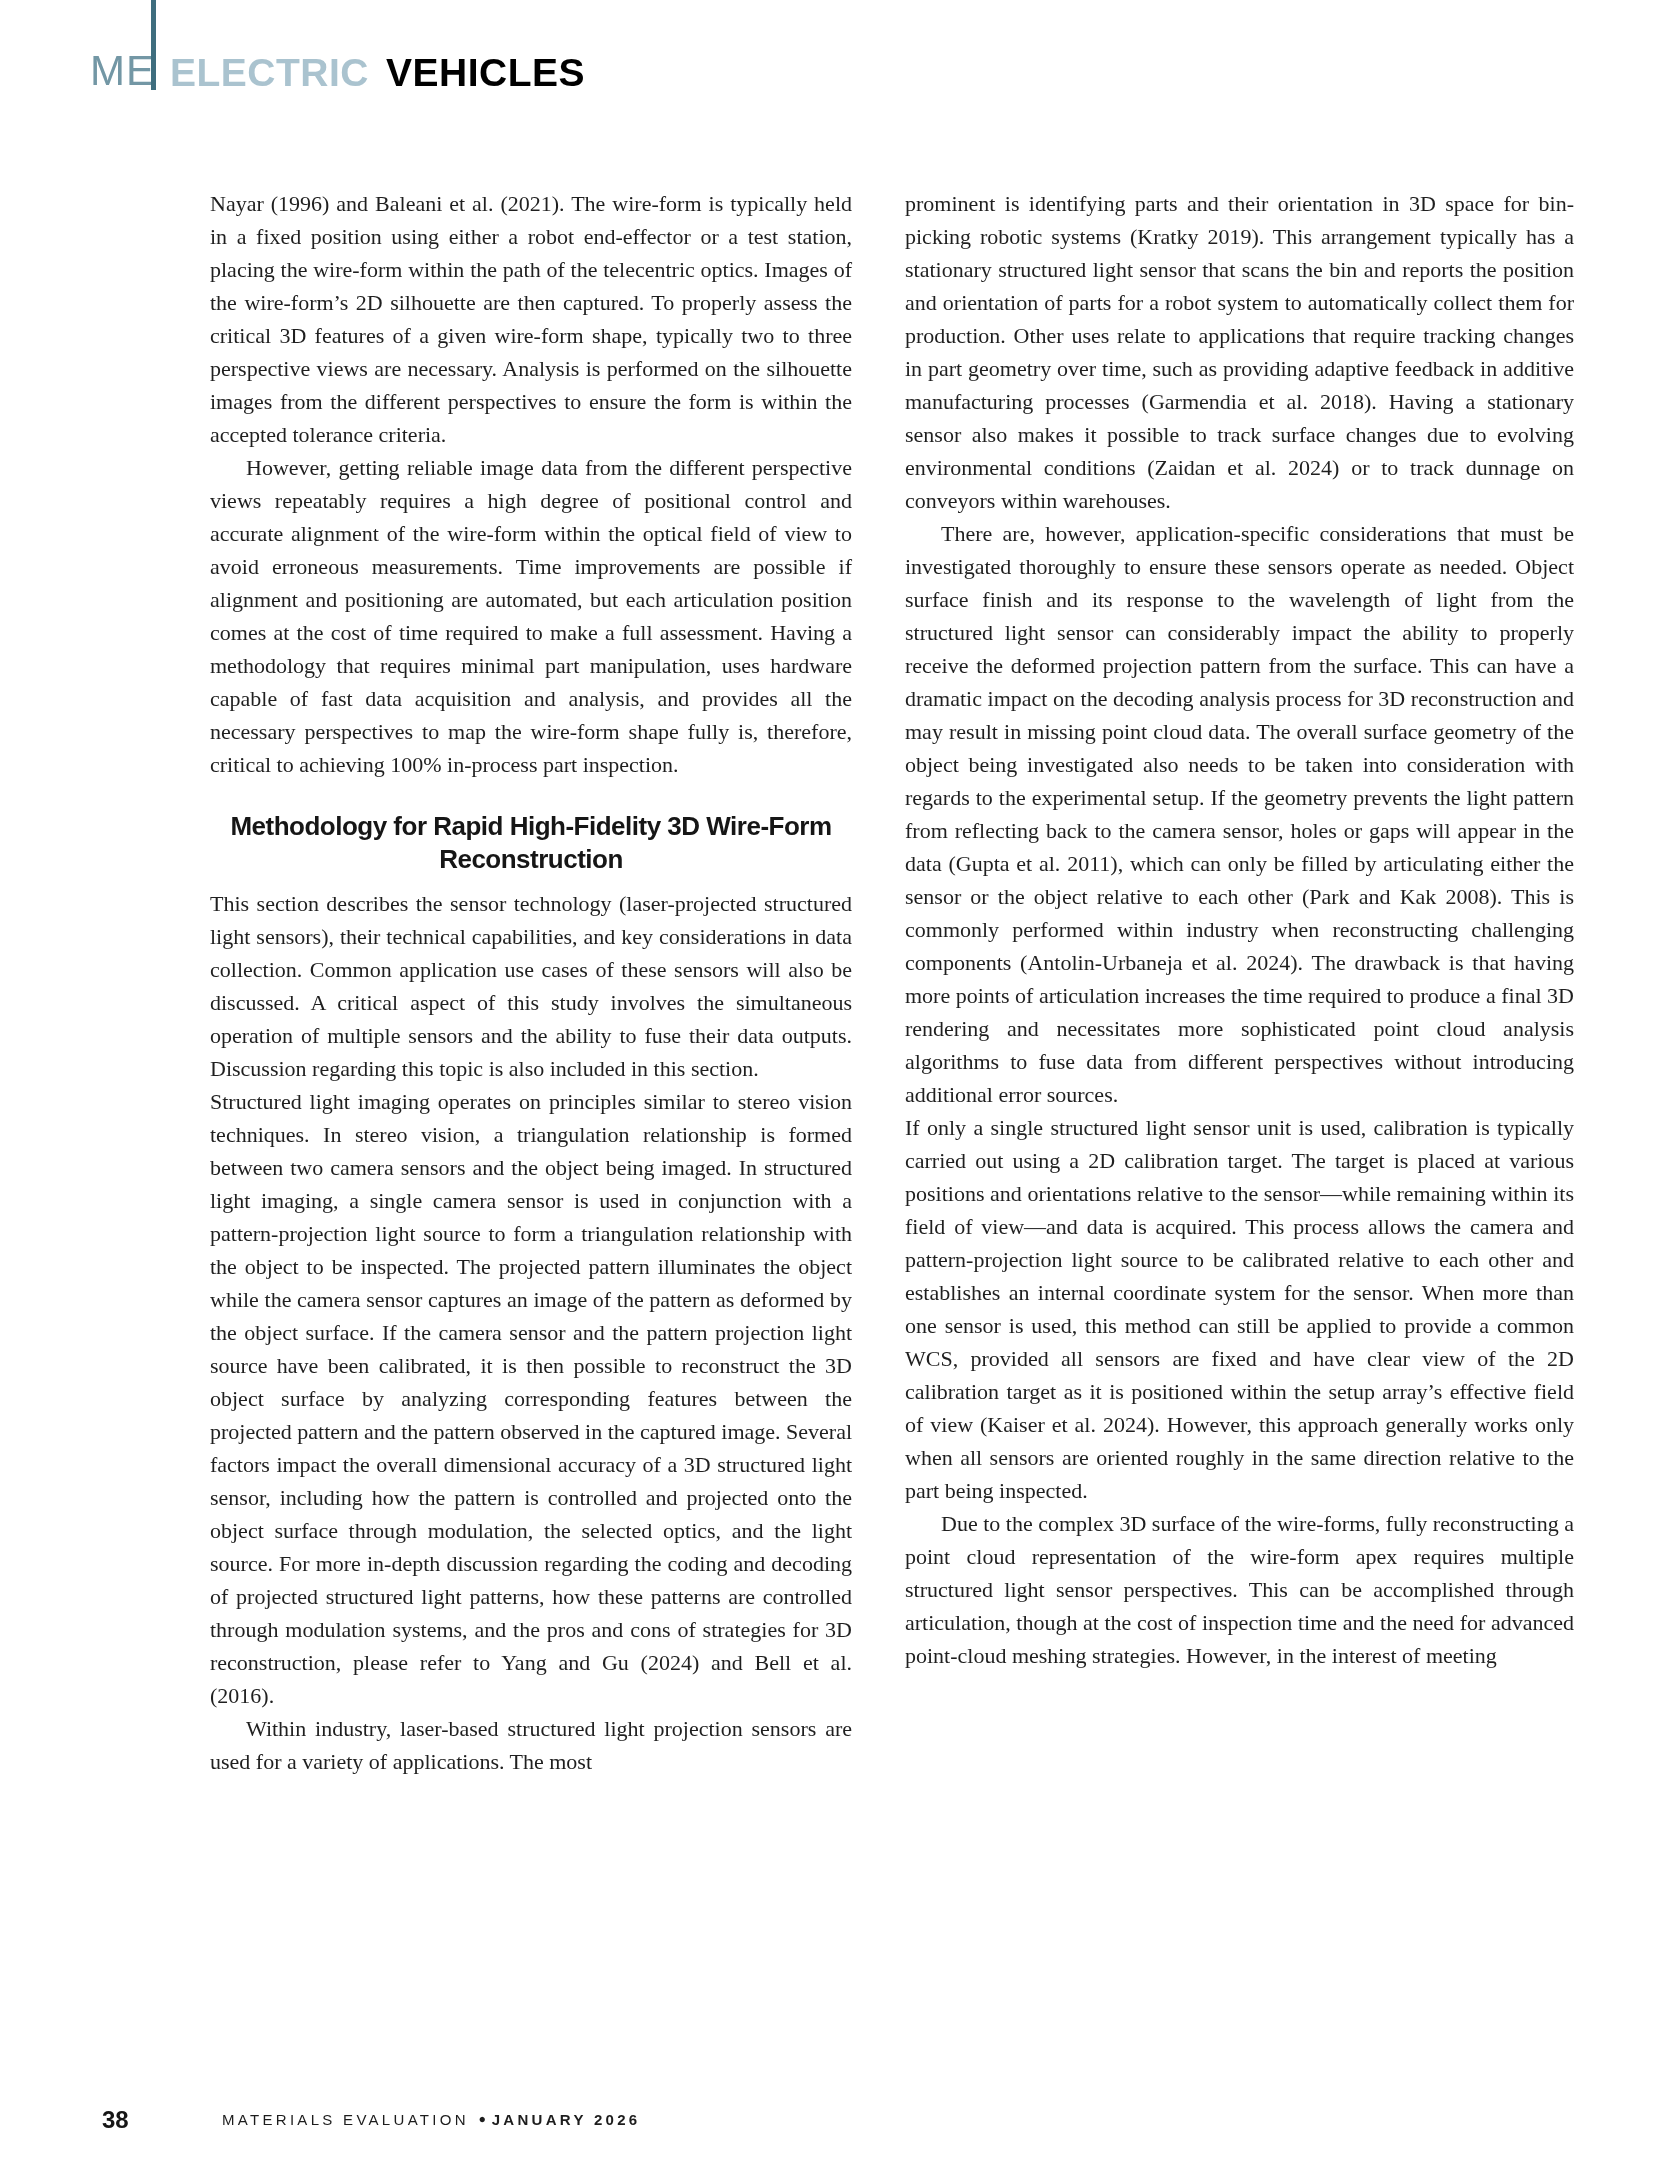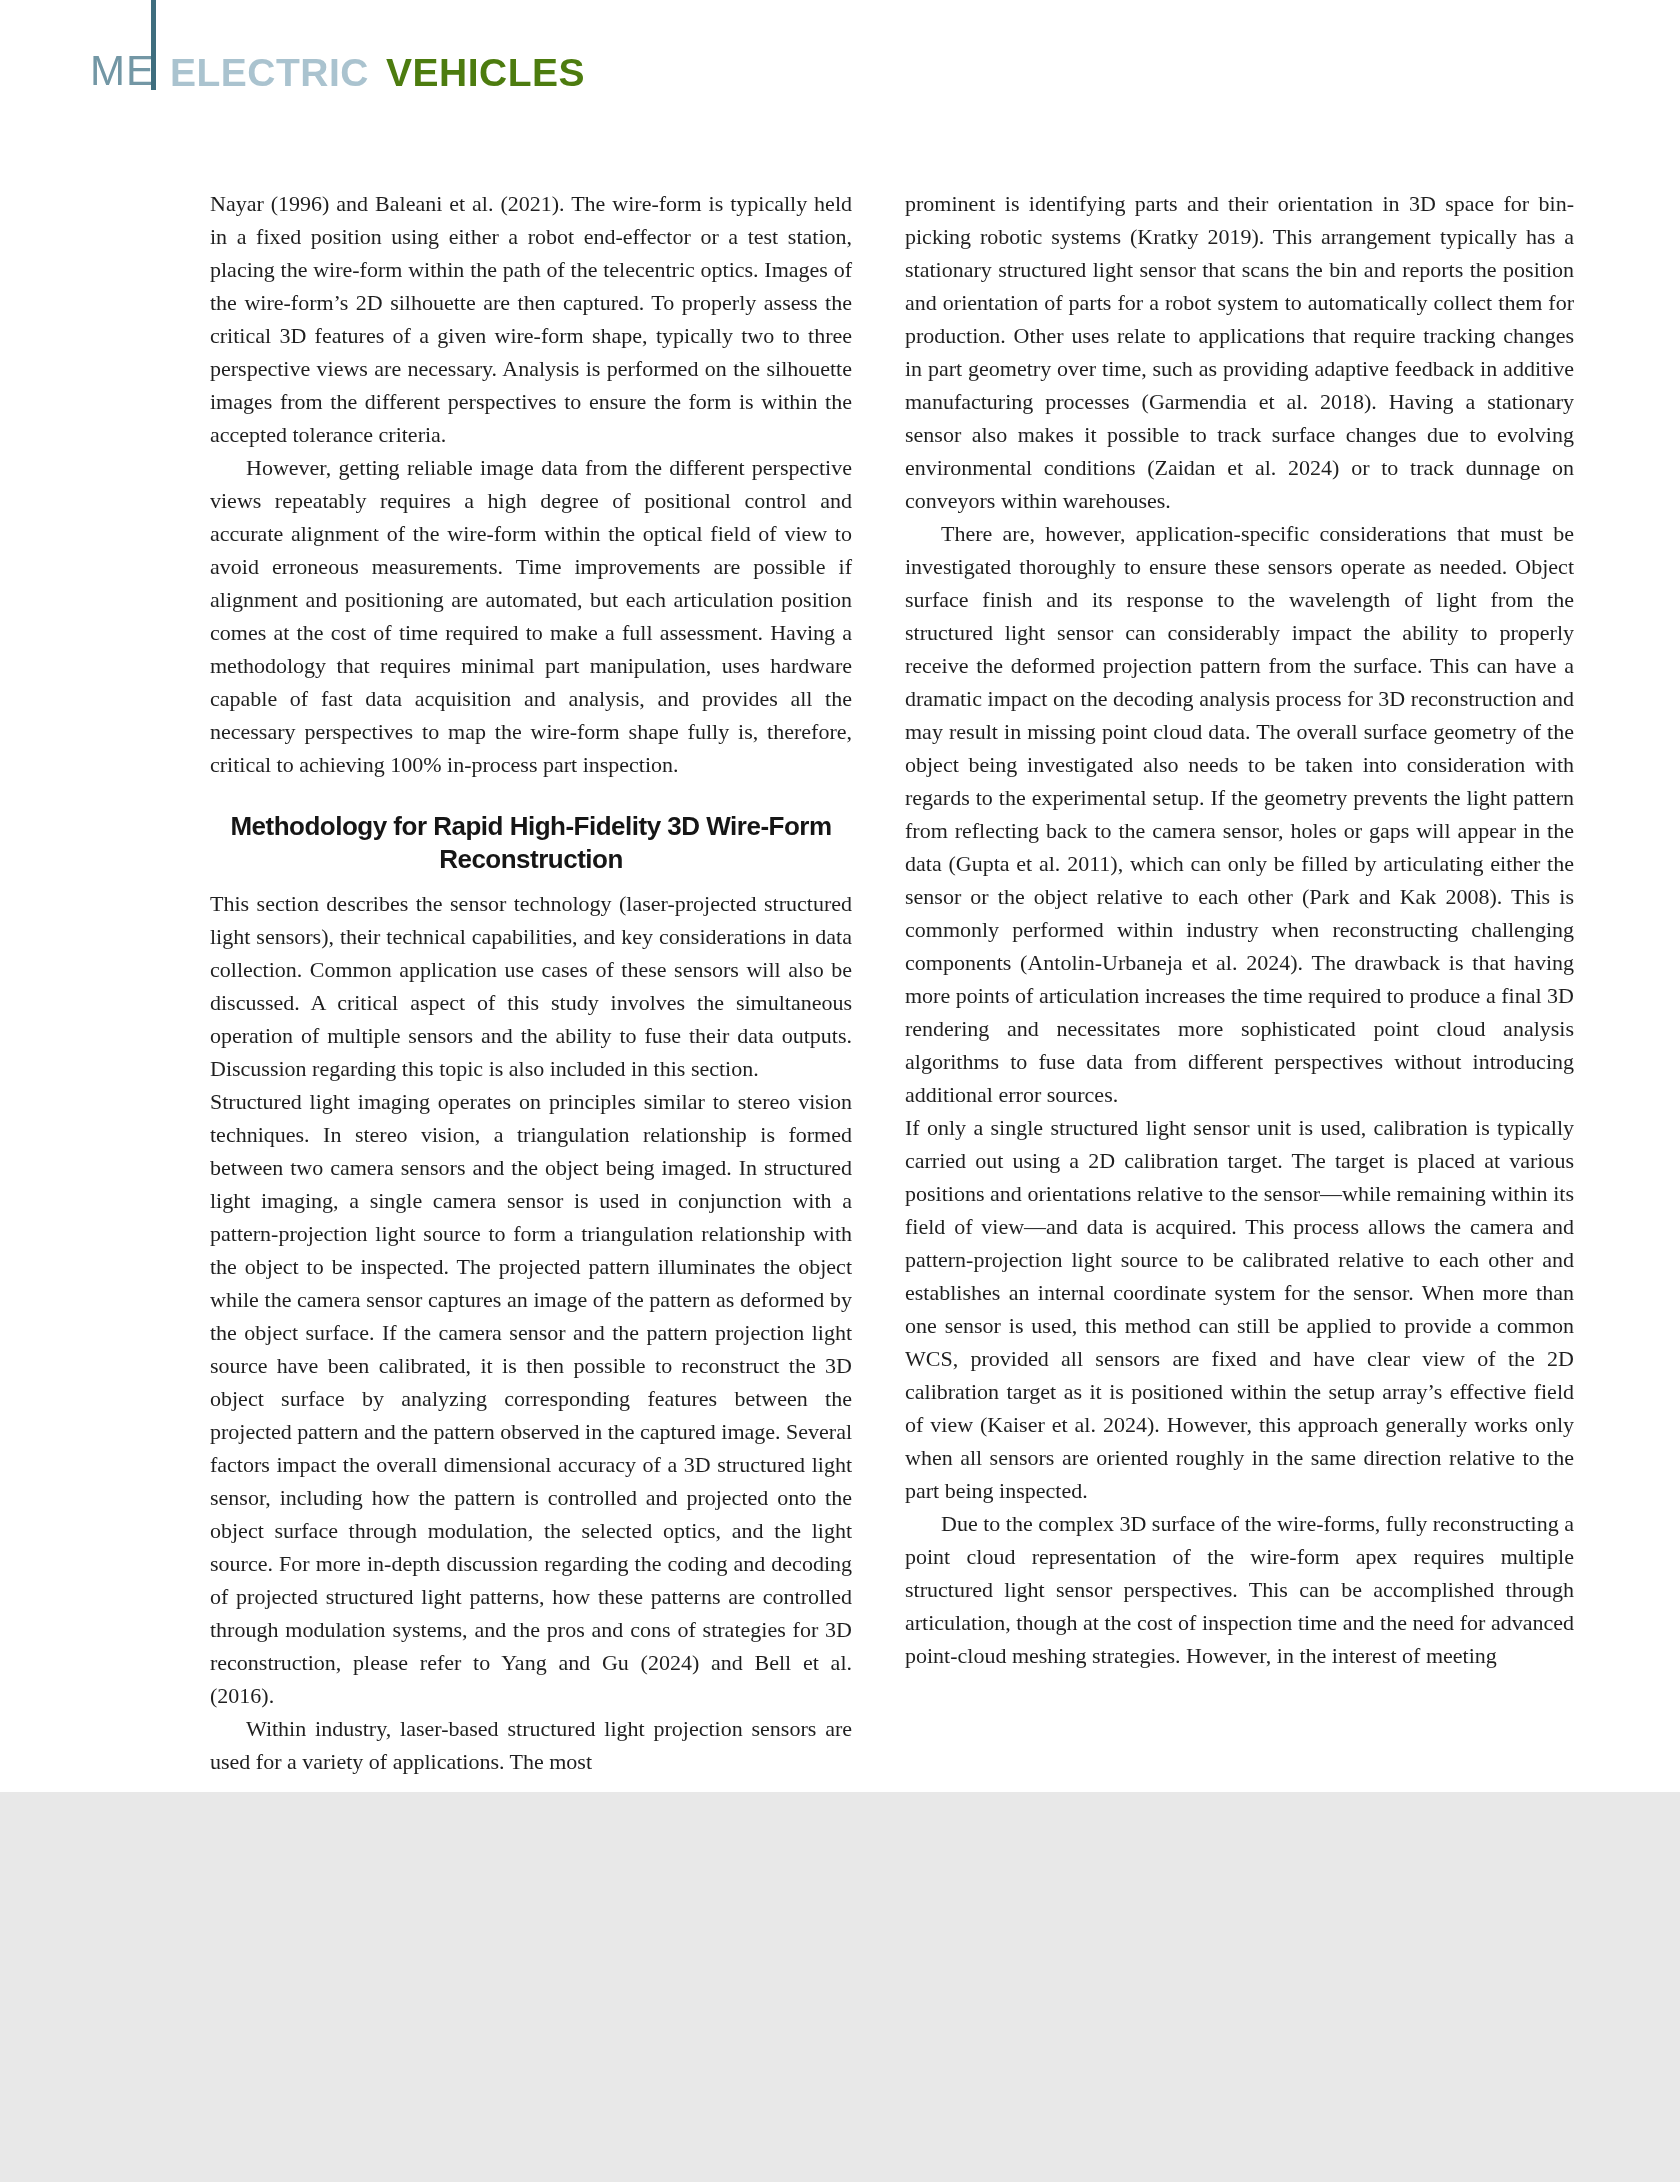--- a/index.html
+++ b/index.html
@@ -1,20 +1,20 @@
 <!DOCTYPE html>
 <html><head>
 <meta charset="utf-8">
 <style>
   * { margin: 0; padding: 0; box-sizing: border-box; }
   html, body { background: #e8e8e8; }
   .page {
     position: relative;
     width: 1680px;
-    height: 1792px;
+    height: 2182px;
     background: #ffffff;
     overflow: hidden;
     font-family: "Liberation Serif", "DejaVu Serif", serif;
     color: #1f1f1f;
   }
 
   
   .masthead { position: absolute; top: 0; left: 0; width: 100%; height: 96px; }
   .masthead-rule {
     position: absolute; left: 151px; top: 0;
@@ -29,21 +29,21 @@
   }
   .masthead-title {
     position: absolute; left: 170px; top: 0; height: 91px;
     display: flex; align-items: flex-end;
     font-family: "Liberation Sans", sans-serif;
     font-weight: 700; font-size: 39px; line-height: 36px;
     letter-spacing: 0.5px;
     gap: 17px;
   }
   .masthead-title .part-electric { color: #aac3cf; }
-  .masthead-title .part-vehicles { color: #4d7c0f; }
+  .masthead-title .part-vehicles { color: #000000; }
 
   
   .col {
     position: absolute; top: 187px;
     font-size: 22px; line-height: 33px;
     text-align: justify;
   }
   .col-left  { left: 210px; width: 642px; }
   .col-right { left: 905px; width: 669px; }
 

